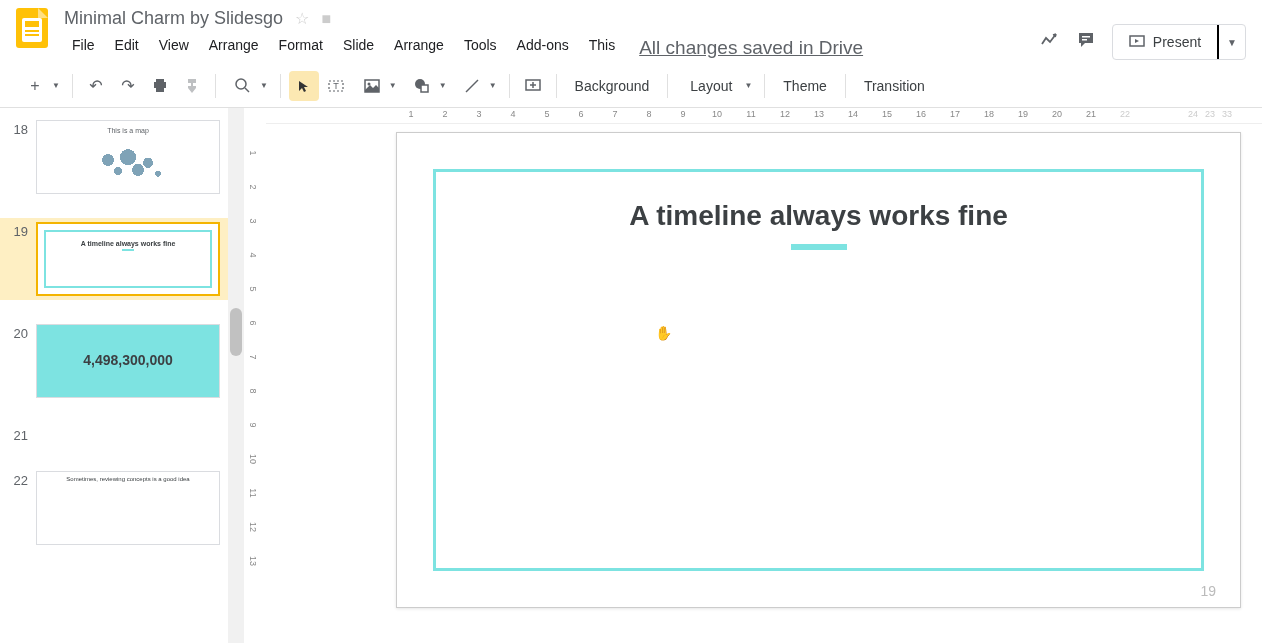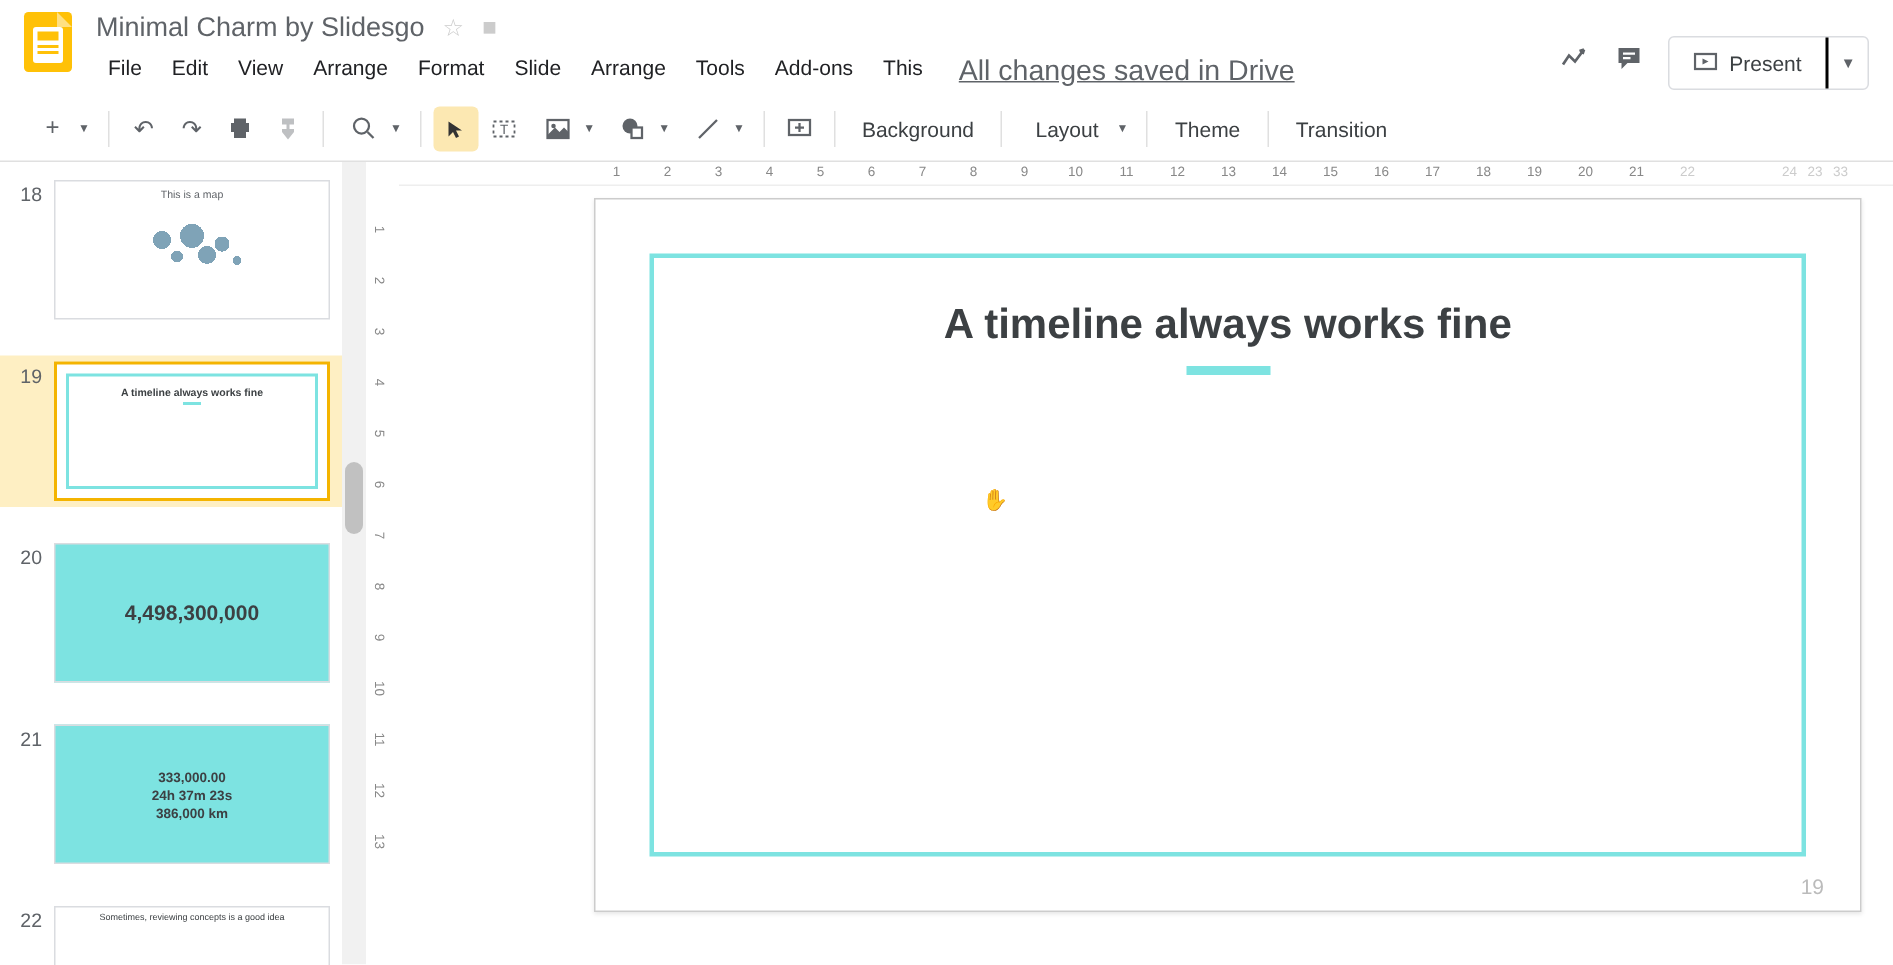--- a/index.html
+++ b/index.html
@@ -40,21 +40,21 @@
 .text-btn { padding: 6px 10px; font-size: 14px; color: #3c4043; cursor: pointer; }
 
 
 .main { display: flex; height: calc(100% - 108px); }
 
 
 .sidebar { width: 228px; overflow-y: auto; padding: 8px 0; }
 .slide-item { display: flex; align-items: flex-start; padding: 4px 8px 4px 4px; margin-bottom: 20px; }
 .slide-item.selected { background: #feefc3; }
 .slide-num { width: 32px; text-align: right; font-size: 13px; color: #5f6368; padding-right: 8px; padding-top: 2px; }
-.slide-thumb { flex: 1; height: 93px; border: 1px solid #dadce0; background: #fff; position: relative; cursor: pointer; }
+.slide-thumb { flex: 1; height: 74px; border: 1px solid #dadce0; background: #fff; position: relative; cursor: pointer; }
 .slide-item.selected .slide-thumb { border: 2px solid #f4b400; }
 
 .thumb-18 { display: flex; flex-direction: column; align-items: center; padding: 6px; }
 .thumb-18-title { font-size: 7px; color: #5f6368; }
 .thumb-18-map { width: 100px; height: 55px; background: radial-gradient(circle at 30% 40%, #7fa3b7 6px, transparent 6px), radial-gradient(circle at 50% 35%, #7fa3b7 8px, transparent 8px), radial-gradient(circle at 70% 45%, #7fa3b7 5px, transparent 5px), radial-gradient(circle at 40% 60%, #7fa3b7 4px, transparent 4px), radial-gradient(circle at 60% 58%, #7fa3b7 6px, transparent 6px), radial-gradient(circle at 80% 65%, #7fa3b7 3px, transparent 3px); margin-top: 4px; }
 
 .thumb-19 { border: 2px solid #7de3e1; position: absolute; left: 6px; right: 6px; top: 6px; bottom: 6px; display: flex; flex-direction: column; align-items: center; padding-top: 8px; }
 .thumb-19-title { font-size: 7px; color: #3c4043; font-weight: bold; }
 .thumb-19-line { width: 12px; height: 2px; background: #7de3e1; margin-top: 2px; }
 
@@ -252,25 +252,20 @@
     </div>
     <div class="slide-item">
       <div class="slide-num">20</div>
       <div class="slide-thumb thumb-20">
           <div class="thumb-20-num">4,498,300,000</div>
           <div class="thumb-20-sub"></div>
         </div>
     </div>
     <div class="slide-item">
       <div class="slide-num">21</div>
-      <div class="slide-thumb thumb-21">
-          <div class="thumb-21-line">333,000.00</div>
-          <div class="thumb-21-line">24h 37m 23s</div>
-          <div class="thumb-21-line">386,000 km</div>
-        </div>
     </div>
     <div class="slide-item">
       <div class="slide-num">22</div>
       <div class="slide-thumb thumb-22">
           <div class="thumb-22-title">Sometimes, reviewing concepts is a good idea</div>
         </div>
     </div>
   </div>
 
   <div class="scroll-track">

